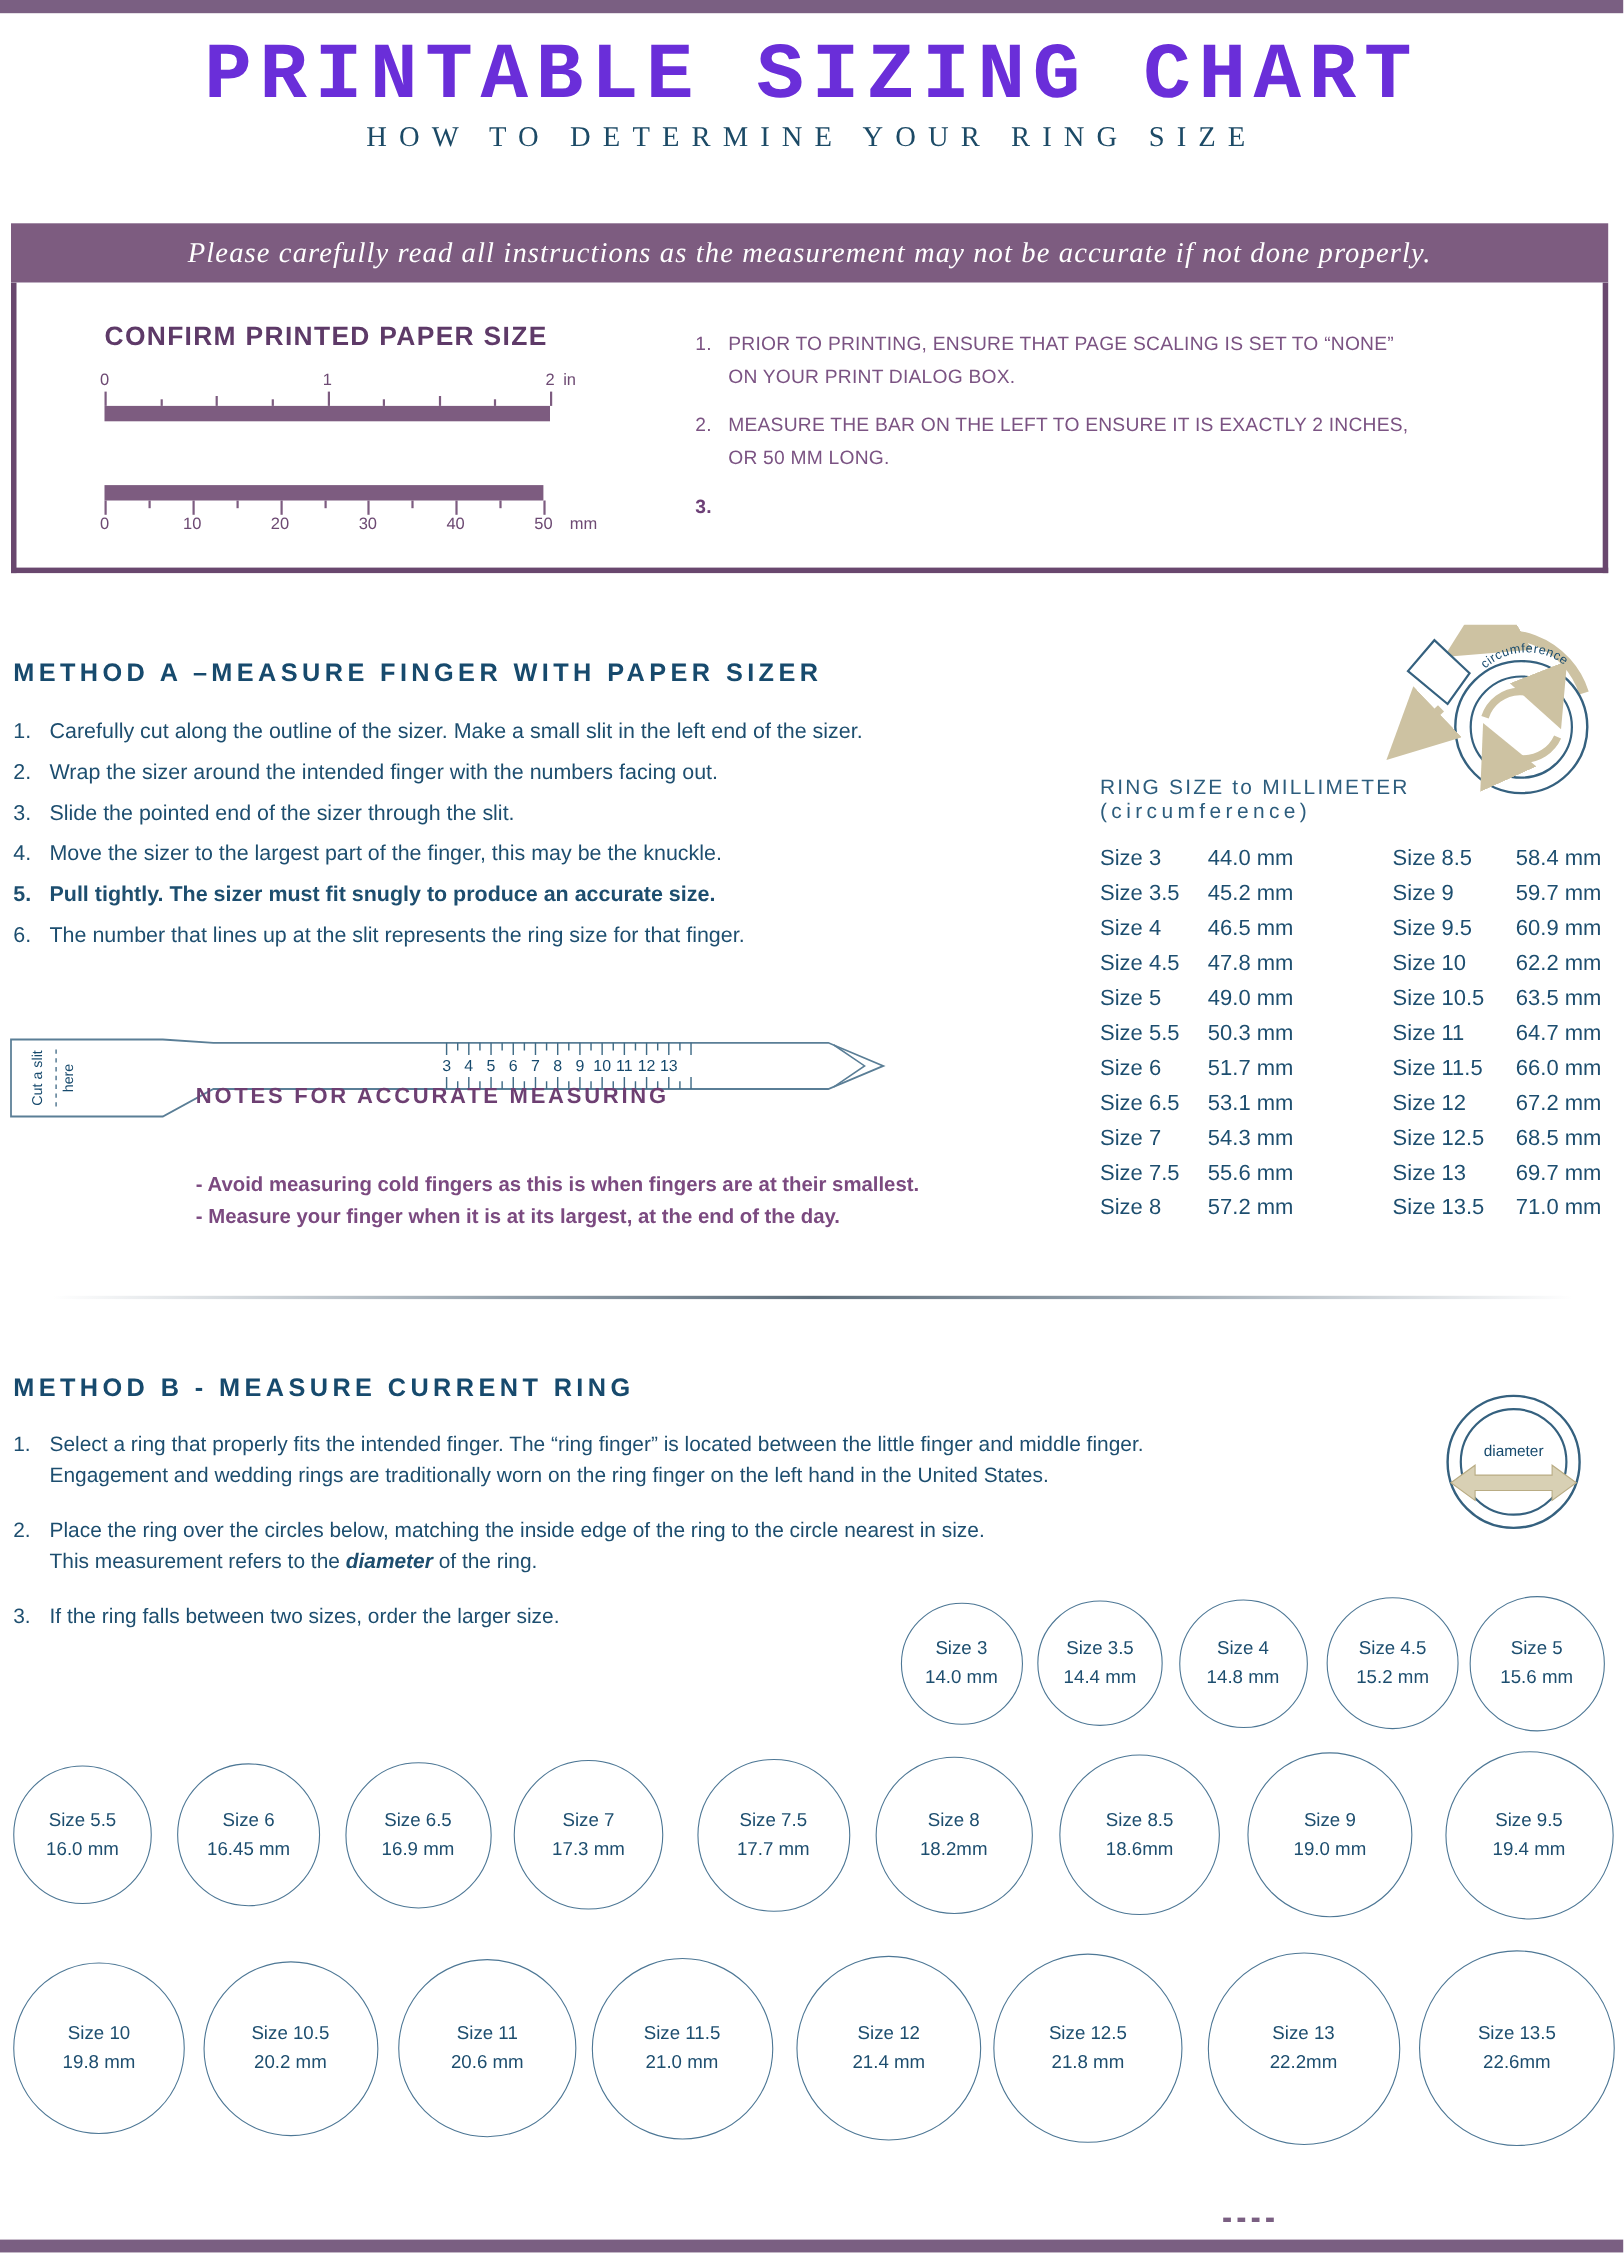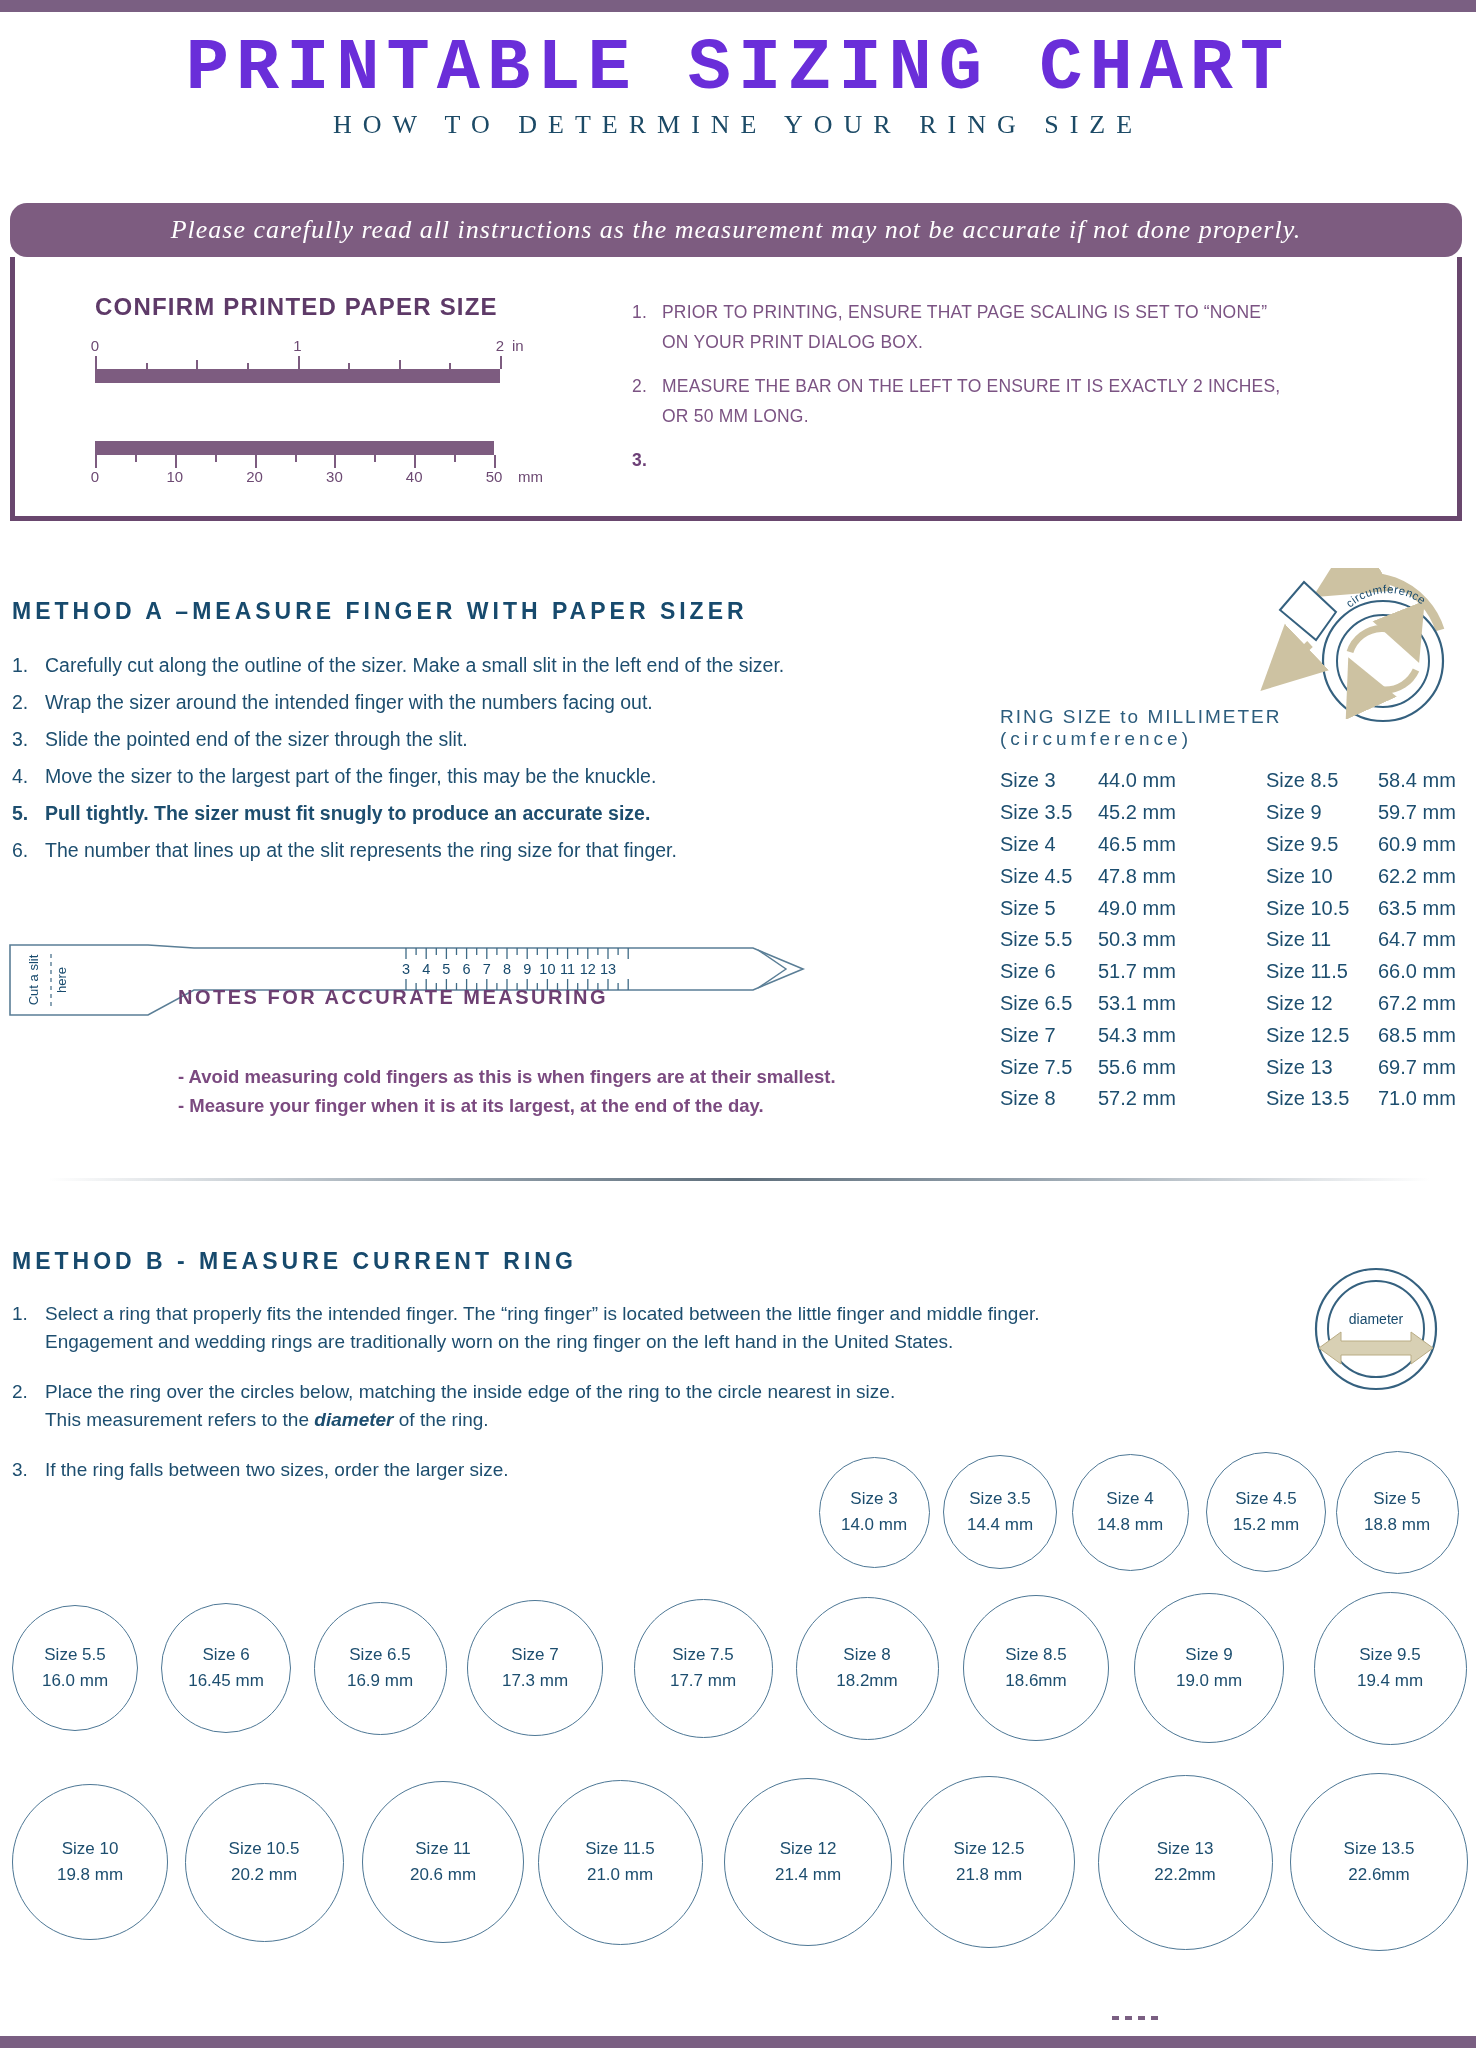--- a/index.html
+++ b/index.html
@@ -8,21 +8,21 @@
   .bar{position:absolute;left:0;width:1476px;height:12px;background:#7a5f82;}
   #top-bar{top:0;}
   #bottom-bar{top:2036px;}
   .title{position:absolute;top:28px;left:0;width:1476px;text-align:center;
          font-family:"Liberation Mono",monospace;font-weight:bold;font-size:72px;
          letter-spacing:7px;color:#6a2ed9;white-space:nowrap;}
   .subtitle{position:absolute;top:110px;left:0;width:1476px;text-align:center;
          font-family:"Liberation Serif",serif;font-size:26px;letter-spacing:11px;color:#1c4a66;}
   .banner{position:absolute;left:10px;top:203px;width:1452px;height:54px;background:#7d5c80;
          color:#ffffff;font-family:"Liberation Serif",serif;font-style:italic;font-size:26px;
-         letter-spacing:1px;display:flex;align-items:center;justify-content:center;white-space:nowrap;border-radius:17px;}
+         letter-spacing:1px;display:flex;align-items:center;justify-content:center;white-space:nowrap;}
   .confirm-box{position:absolute;left:10px;top:257px;width:1452px;height:264px;box-sizing:border-box;
          border:5px solid #69476e;border-top:none;background:#fff;}
   .confirm-heading{position:absolute;left:80px;top:36px;font-size:24px;font-weight:bold;
          letter-spacing:1.2px;color:#5e3a68;}
   .ruler{position:absolute;left:80px;}
   #inch-ruler{top:80px;width:405px;}
   #mm-ruler{top:184px;width:399px;}
   .r-labels{position:relative;height:19px;font-size:15px;color:#6d4a73;}
   .r-labels span{position:absolute;transform:translateX(-50%);white-space:nowrap;}
   .r-labels span.unit{transform:none;}
@@ -411,21 +411,21 @@
       </div>
       <div class="ring-circle" style="left: 1206px; top: 1452px; width: 120px; height: 120px;">
         <div>
           <div>Size 4.5</div>
           <div>15.2 mm</div>
         </div>
       </div>
       <div class="ring-circle" style="left: 1335.5px; top: 1450.5px; width: 123px; height: 123px;">
         <div>
           <div>Size 5</div>
-          <div>18.8 mm</div>
+          <div>15.6 mm</div>
         </div>
       </div>
       <div class="ring-circle" style="left: 12px; top: 1605px; width: 126px; height: 126px;">
         <div>
           <div>Size 5.5</div>
           <div>16.0 mm</div>
         </div>
       </div>
       <div class="ring-circle" style="left: 161px; top: 1603px; width: 130px; height: 130px;">
         <div>

